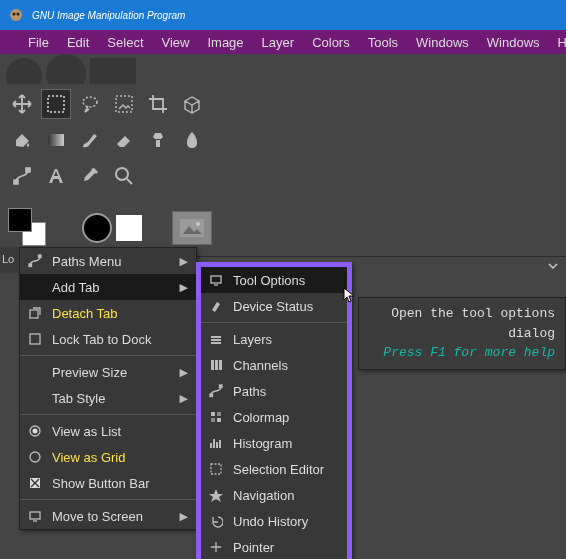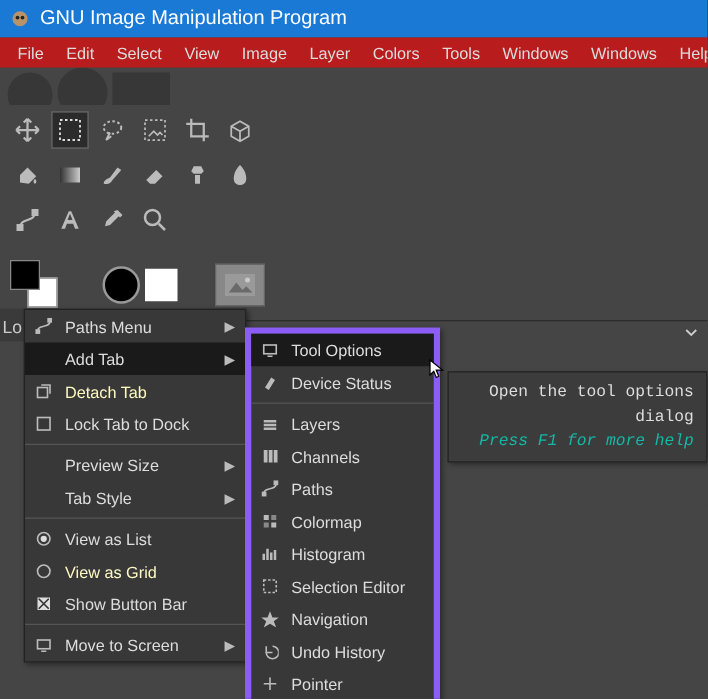--- a/index.html
+++ b/index.html
@@ -17,27 +17,27 @@
       background: #1979d5;
       display: flex;
       align-items: center;
       padding: 0 8px;
       color: #fff;
     }
     .titlebar .app-icon {
       width: 16px; height: 16px;
       margin-right: 8px;
     }
-    .titlebar .title { font-size: 16px; }
+    .titlebar .title { font-size: 10px; font-style: italic; }
     .menubar {
       height: 24px;
-      background: #b91c1c;
+      background: #701a75;
       display: flex;
       align-items: center;
-      padding: 0 6px;
+      padding: 0 20px;
       gap: 2px;
     }
     .menubar .menu-item {
       padding: 3px 8px;
       font-size: 13px;
       cursor: default;
     }
     .big-shapes {
       height: 30px;
       padding-left: 6px;
@@ -104,21 +104,21 @@
     }
     .mi {
       display: flex;
       align-items: center;
       height: 26px;
       padding: 0 8px 0 6px;
       gap: 8px;
       color: #ddd;
       font-size: 13px;
     }
-    .mi.disabled { color: #fef9c3; }
+    .mi.disabled { color: #fde047; }
     .mi.highlight { background: #1a1a1a; }
     .mi .mi-icon { width: 18px; height:18px; display:flex;align-items:center;justify-content:center; color:#bbb;}
     .mi .mi-label { flex:1; white-space:nowrap; }
     .mi .mi-arrow { width:10px; text-align:right; color:#bbb; font-size:11px;}
     .sep { height:1px; background:#555; margin:3px 0; }
 
     .tooltip {
       position:absolute;
       left: 358px;
       top: 297px;
@@ -135,21 +135,21 @@
     .tooltip .hint { font-style:italic; color:#14b8a6;}
 
     .cursor {
       position:absolute;
       left:343px; top:287px;
       width:16px;height:16px; pointer-events:none;
     }
 
     .sidebar-stub {
       position:absolute; left:0; top:247px; width:34px; height:26px;
-      background:#3a3a3a; color:#ccc; font-size:14px; padding:6px 2px;
+      background:#3a3a3a; color:#ccc; font-size:11px; padding:6px 2px;
     }
   </style>
 </head>
 <body>
 
 <div class="titlebar">
   <svg class="app-icon" viewBox="0 0 16 16">
       <circle cx="8" cy="8" r="6" fill="#b8936a"></circle>
       <circle cx="6" cy="7" r="1.5" fill="#222"></circle>
       <circle cx="10" cy="7" r="1.5" fill="#222"></circle>

